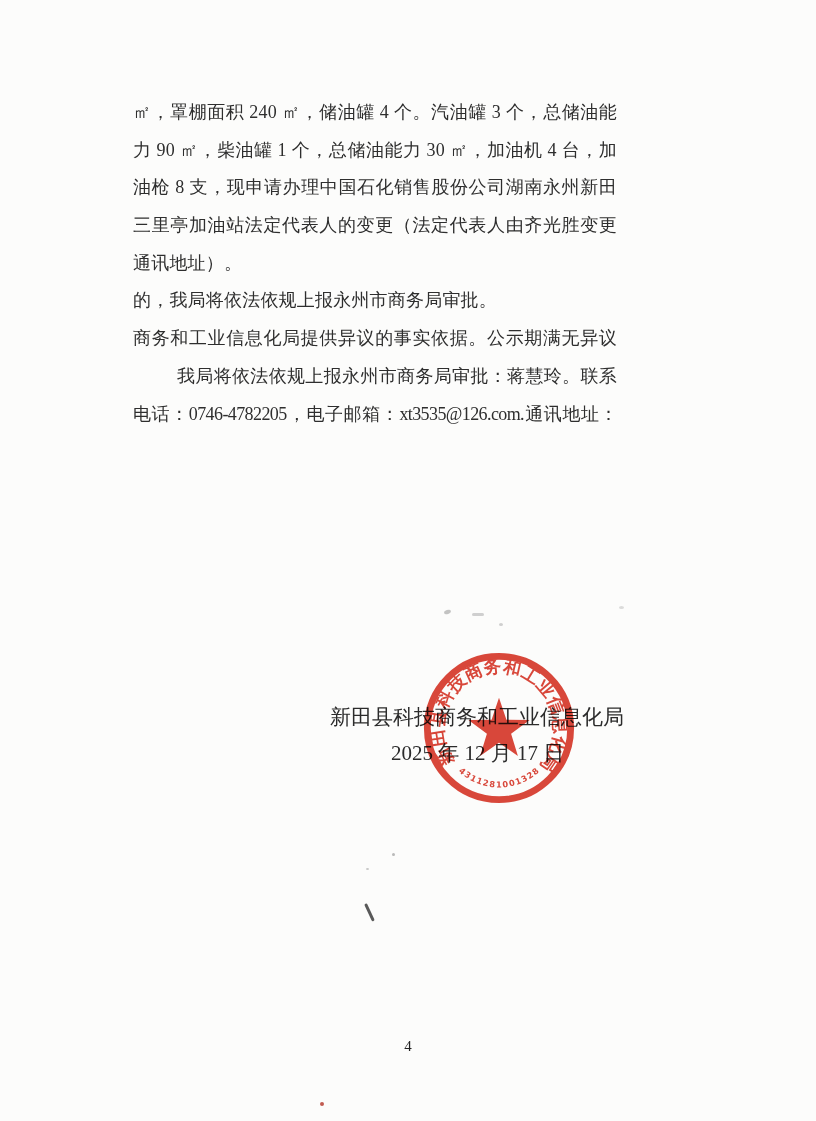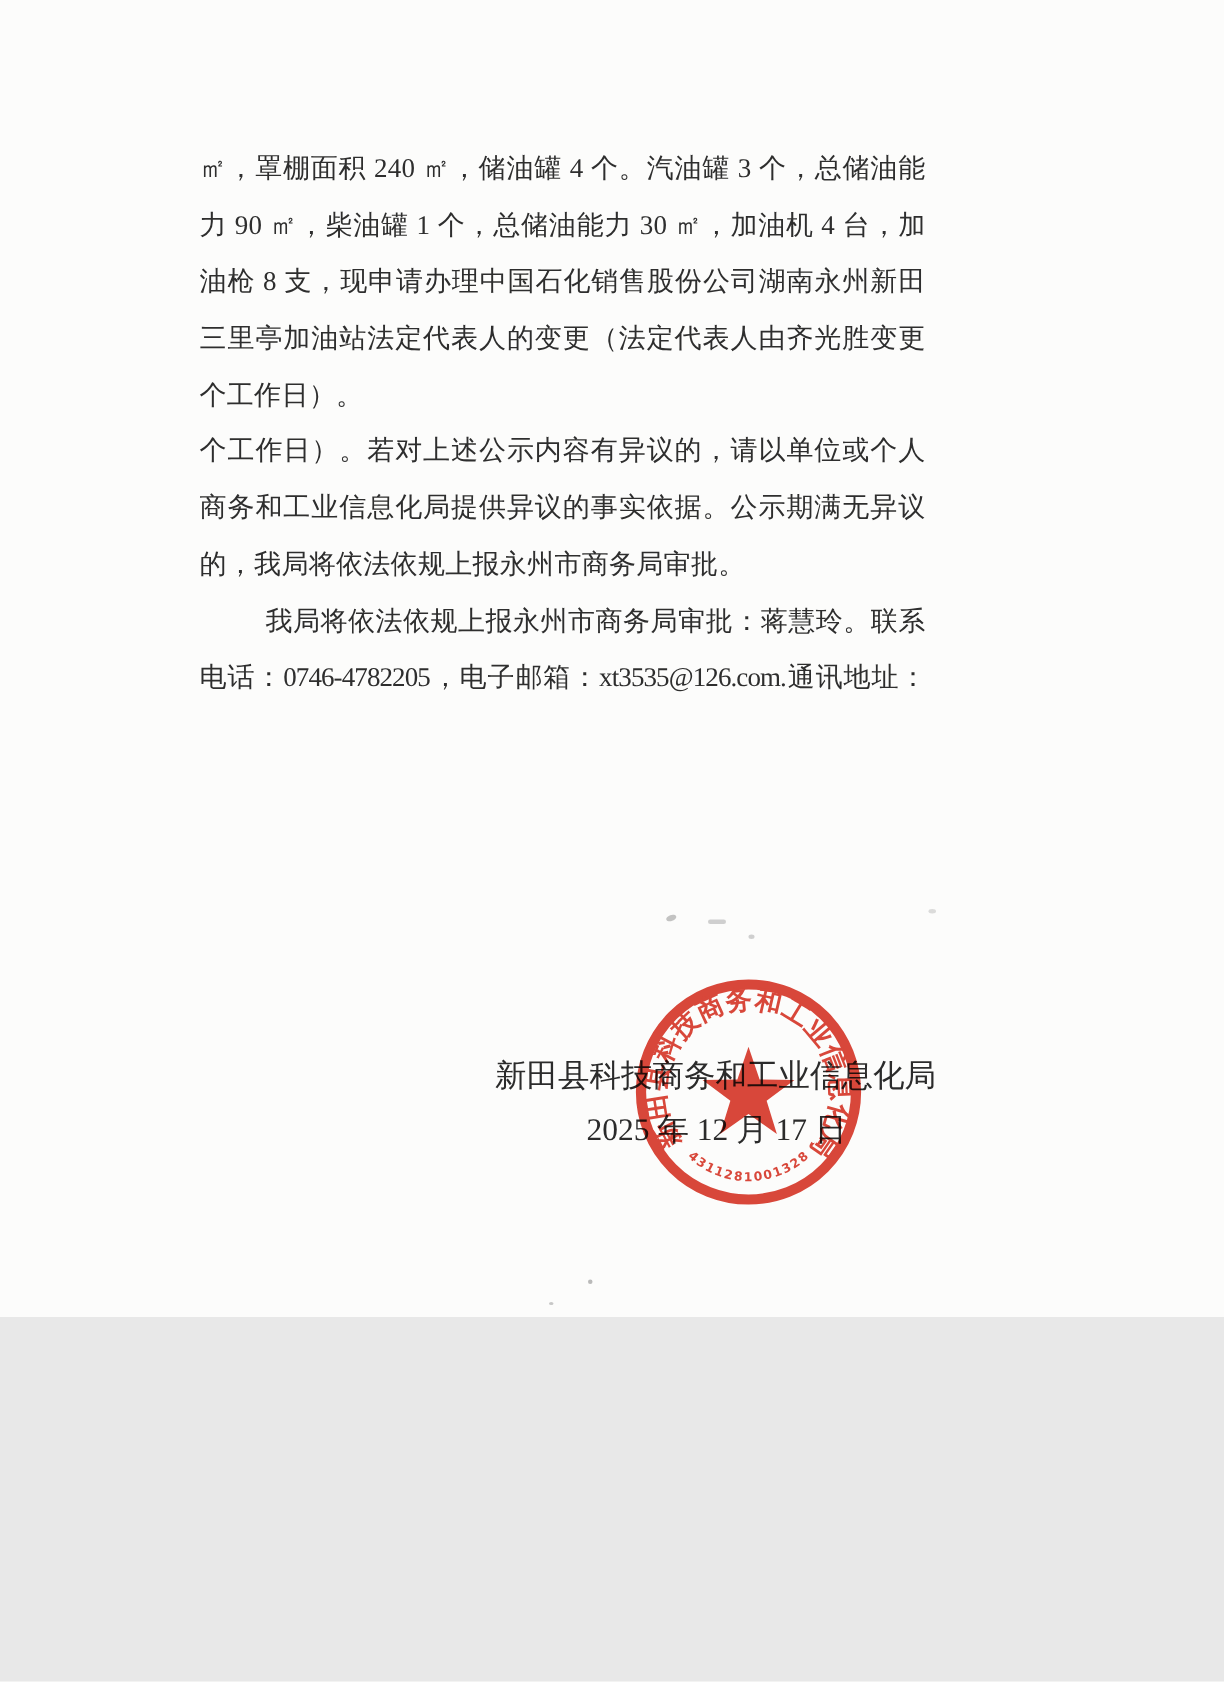--- a/index.html
+++ b/index.html
@@ -1,17 +1,17 @@
 <!DOCTYPE html>
 <html><head>
 <meta charset="utf-8">
 <style>
   html,body{margin:0;padding:0;background:#e8e8e8;}
   .page{
-    position:relative;width:816px;height:878px;margin:0 auto;
+    position:relative;width:816px;height:1121px;margin:0 auto;
     background:#fcfcfb;overflow:hidden;
     font-family:"Liberation Serif","DejaVu Serif",serif;
     color:#2e2e2e;
   }
   
   .body-text{position:absolute;left:133px;top:94px;width:484px;}
   .line{
     font-size:18px;line-height:37.7px;height:37.7px;
     letter-spacing:0.2px;overflow:visible;
   }
@@ -62,24 +62,23 @@
 </head>
 <body>
 
 <div class="page">
 
   <div class="body-text">
     <div class="line fill">㎡，罩棚面积 240 ㎡，储油罐 4 个。汽油罐 3 个，总储油能</div>
     <div class="line fill">力 90 ㎡，柴油罐 1 个，总储油能力 30 ㎡，加油机 4 台，加</div>
     <div class="line fill">油枪 8 支，现申请办理中国石化销售股份公司湖南永州新田</div>
     <div class="line fill">三里亭加油站法定代表人的变更（法定代表人由齐光胜变更</div>
-    <div class="line">个工作日）。</div>
-    <div class="line fill">个工作日）。若对上述公示内容有异议的，请以单位或个人</div>
+    <div class="line">通讯地址）。</div>
+    <div class="line">的，我局将依法依规上报永州市商务局审批。</div>
     <div class="line fill">商务和工业信息化局提供异议的事实依据。公示期满无异议</div>
-    <div class="line">的，我局将依法依规上报永州市商务局审批。</div>
     <div class="line fill indent">我局将依法依规上报永州市商务局审批：蒋慧玲。联系</div>
     <div class="line fill tight">电话：0746-4782205，电子邮箱：xt3535@126.com.通讯地址：</div>
   </div>
 
   <div class="sig-org">新田县科技商务和工业信息化局</div>
   <div class="sig-date">2025 年 12 月 17 日</div>
 
   <svg class="seal" viewBox="0 0 160 160" aria-hidden="true">
     <circle cx="80" cy="80" r="73.5" fill="none" stroke="#d8382a" stroke-width="7"></circle>
     <polygon points="80,49 87.6,71.5 111.4,71.8 92.4,86 99.4,108.7 80,95 60.6,108.7 67.6,86 48.6,71.8 72.4,71.5" fill="#d8382a"></polygon>

